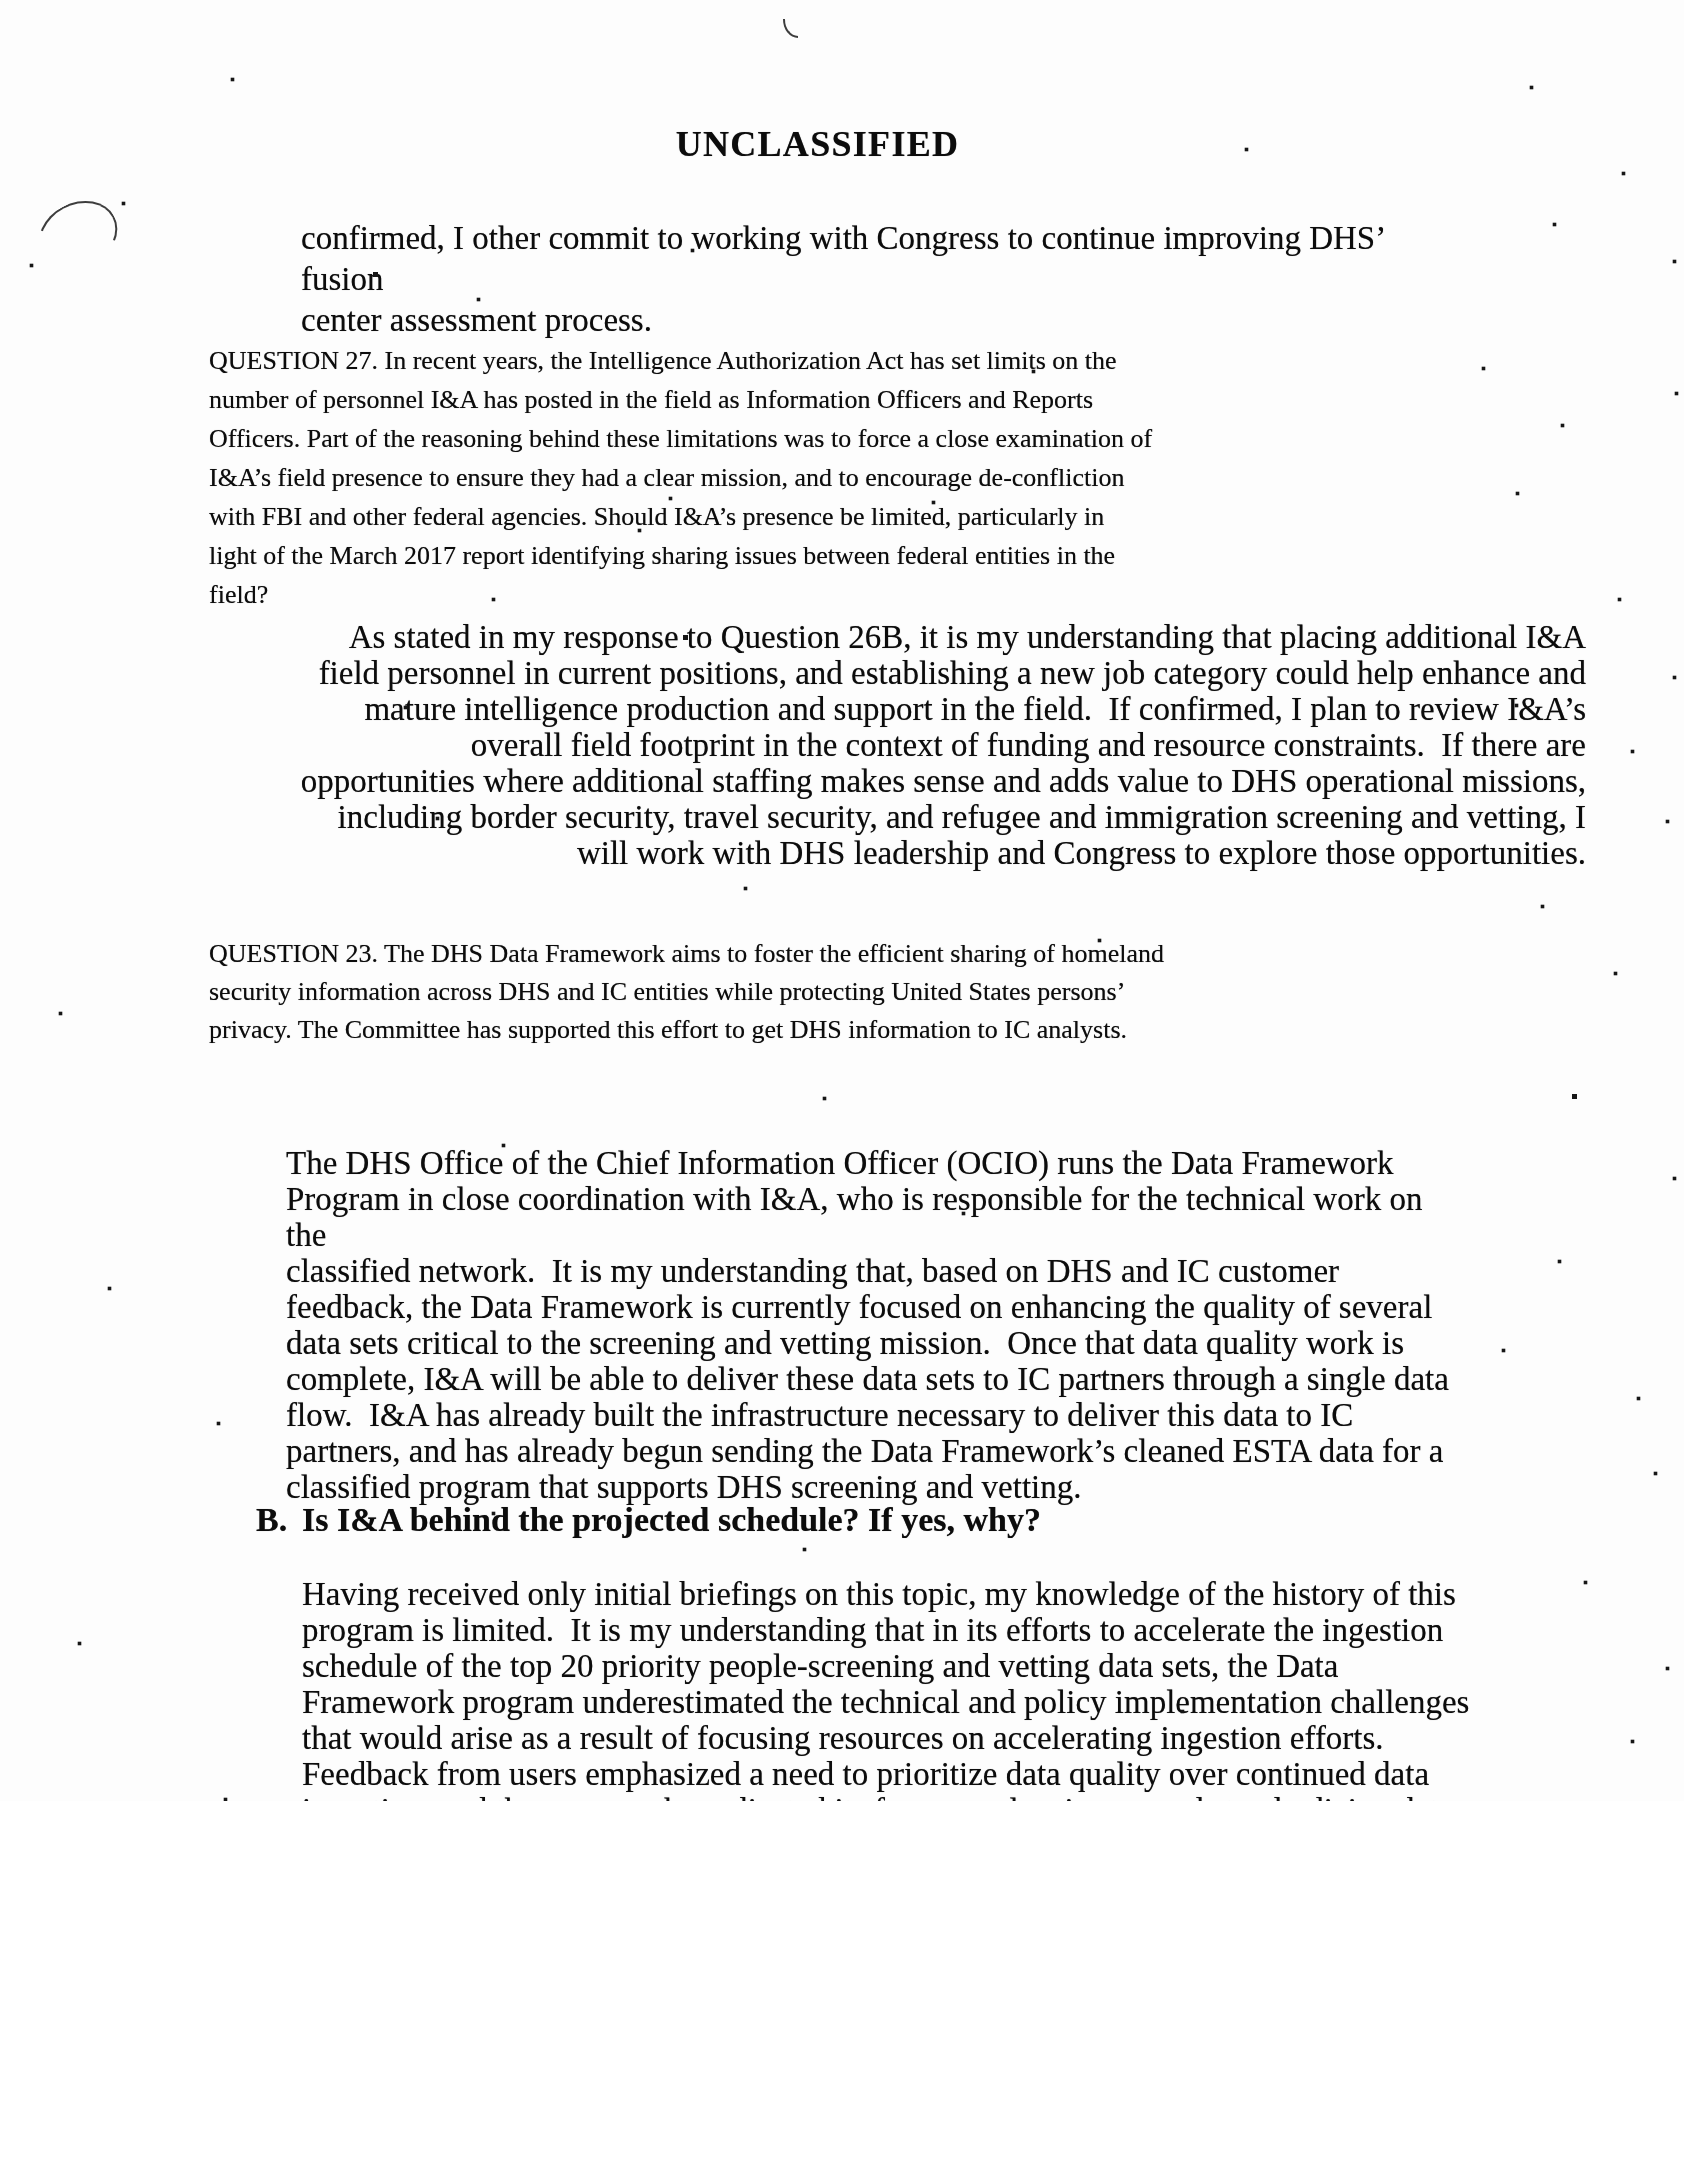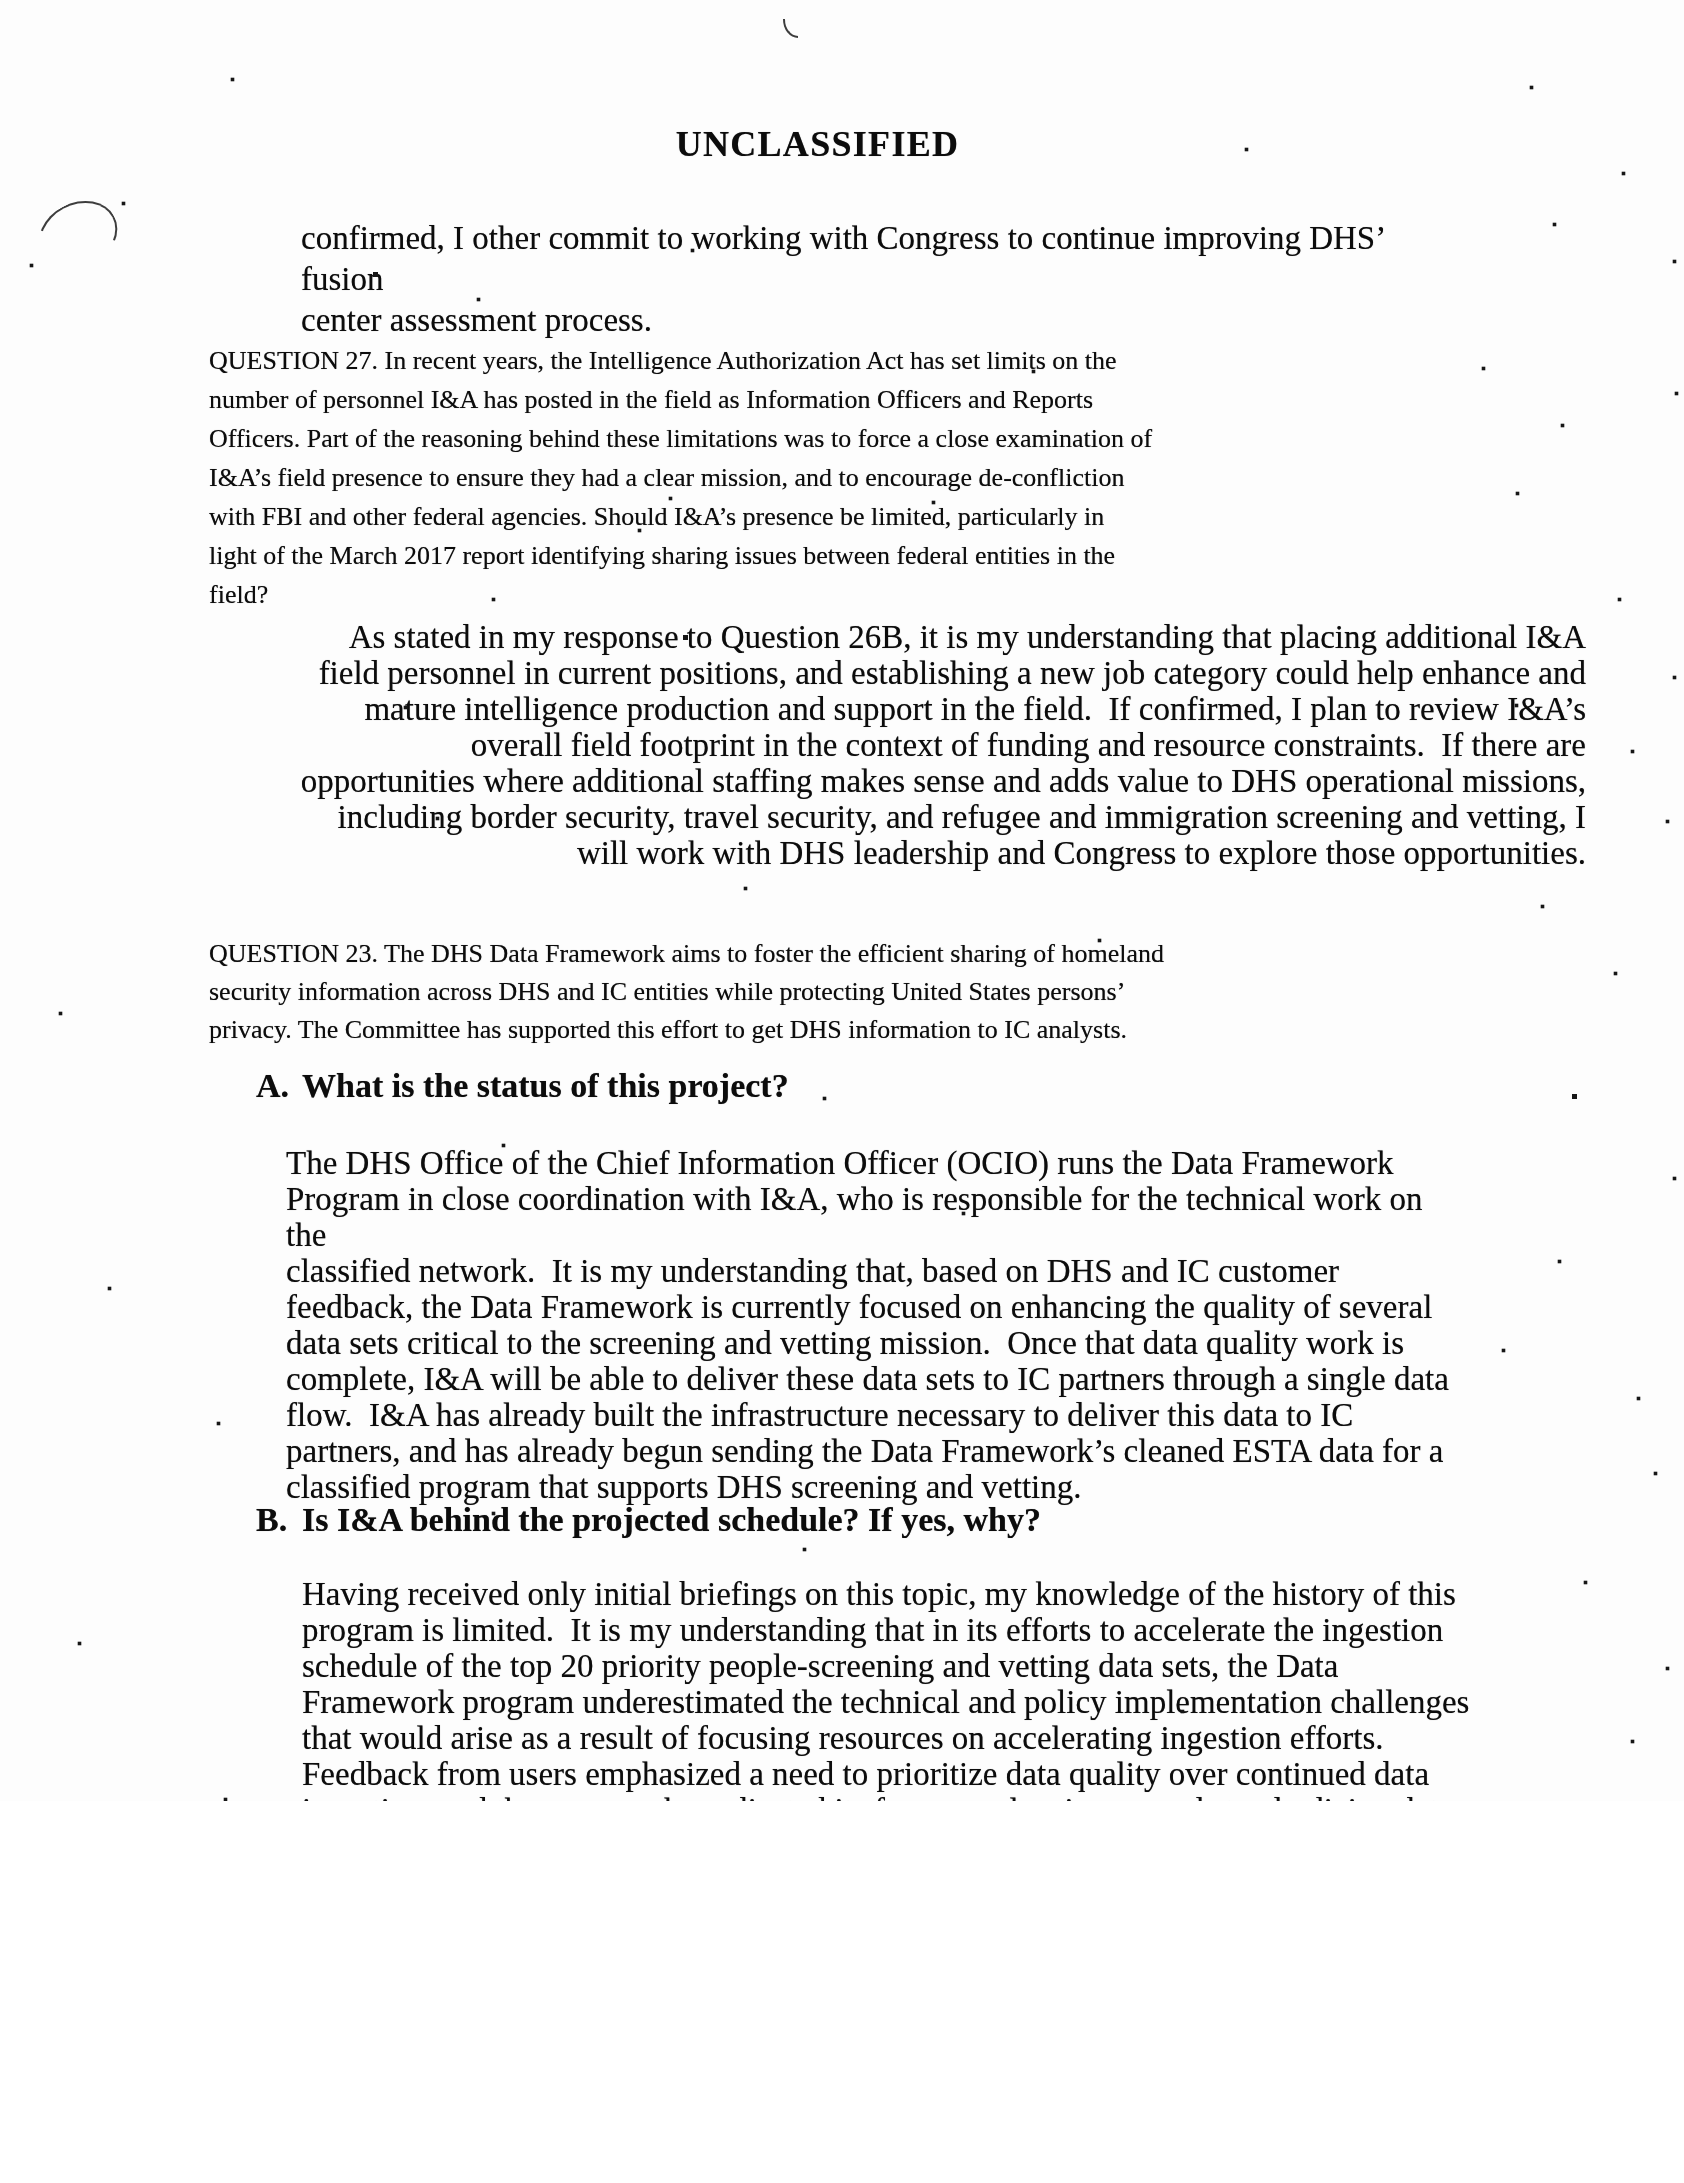--- a/index.html
+++ b/index.html
@@ -126,23 +126,20 @@
 mature intelligence production and support in the field.  If confirmed, I plan to review I&amp;A’s
 overall field footprint in the context of funding and resource constraints.  If there are
 opportunities where additional staffing makes sense and adds value to DHS operational missions,
 including border security, travel security, and refugee and immigration screening and vetting, I
 will work with DHS leadership and Congress to explore those opportunities.</div>
 
   <div class="block q-text q28">QUESTION 23. The DHS Data Framework aims to foster the efficient sharing of homeland
 security information across DHS and IC entities while protecting United States persons’
 privacy. The Committee has supported this effort to get DHS information to IC analysts.</div>
 
-  <div class="sub-item item-a">
-    <span class="letter">A.</span><span>What is the status of this project?</span>
-  </div>
 
   <div class="block body-text ans-a">The DHS Office of the Chief Information Officer (OCIO) runs the Data Framework
 Program in close coordination with I&amp;A, who is responsible for the technical work on the
 classified network.  It is my understanding that, based on DHS and IC customer
 feedback, the Data Framework is currently focused on enhancing the quality of several
 data sets critical to the screening and vetting mission.  Once that data quality work is
 complete, I&amp;A will be able to deliver these data sets to IC partners through a single data
 flow.  I&amp;A has already built the infrastructure necessary to deliver this data to IC
 partners, and has already begun sending the Data Framework’s cleaned ESTA data for a
 classified program that supports DHS screening and vetting.</div>

